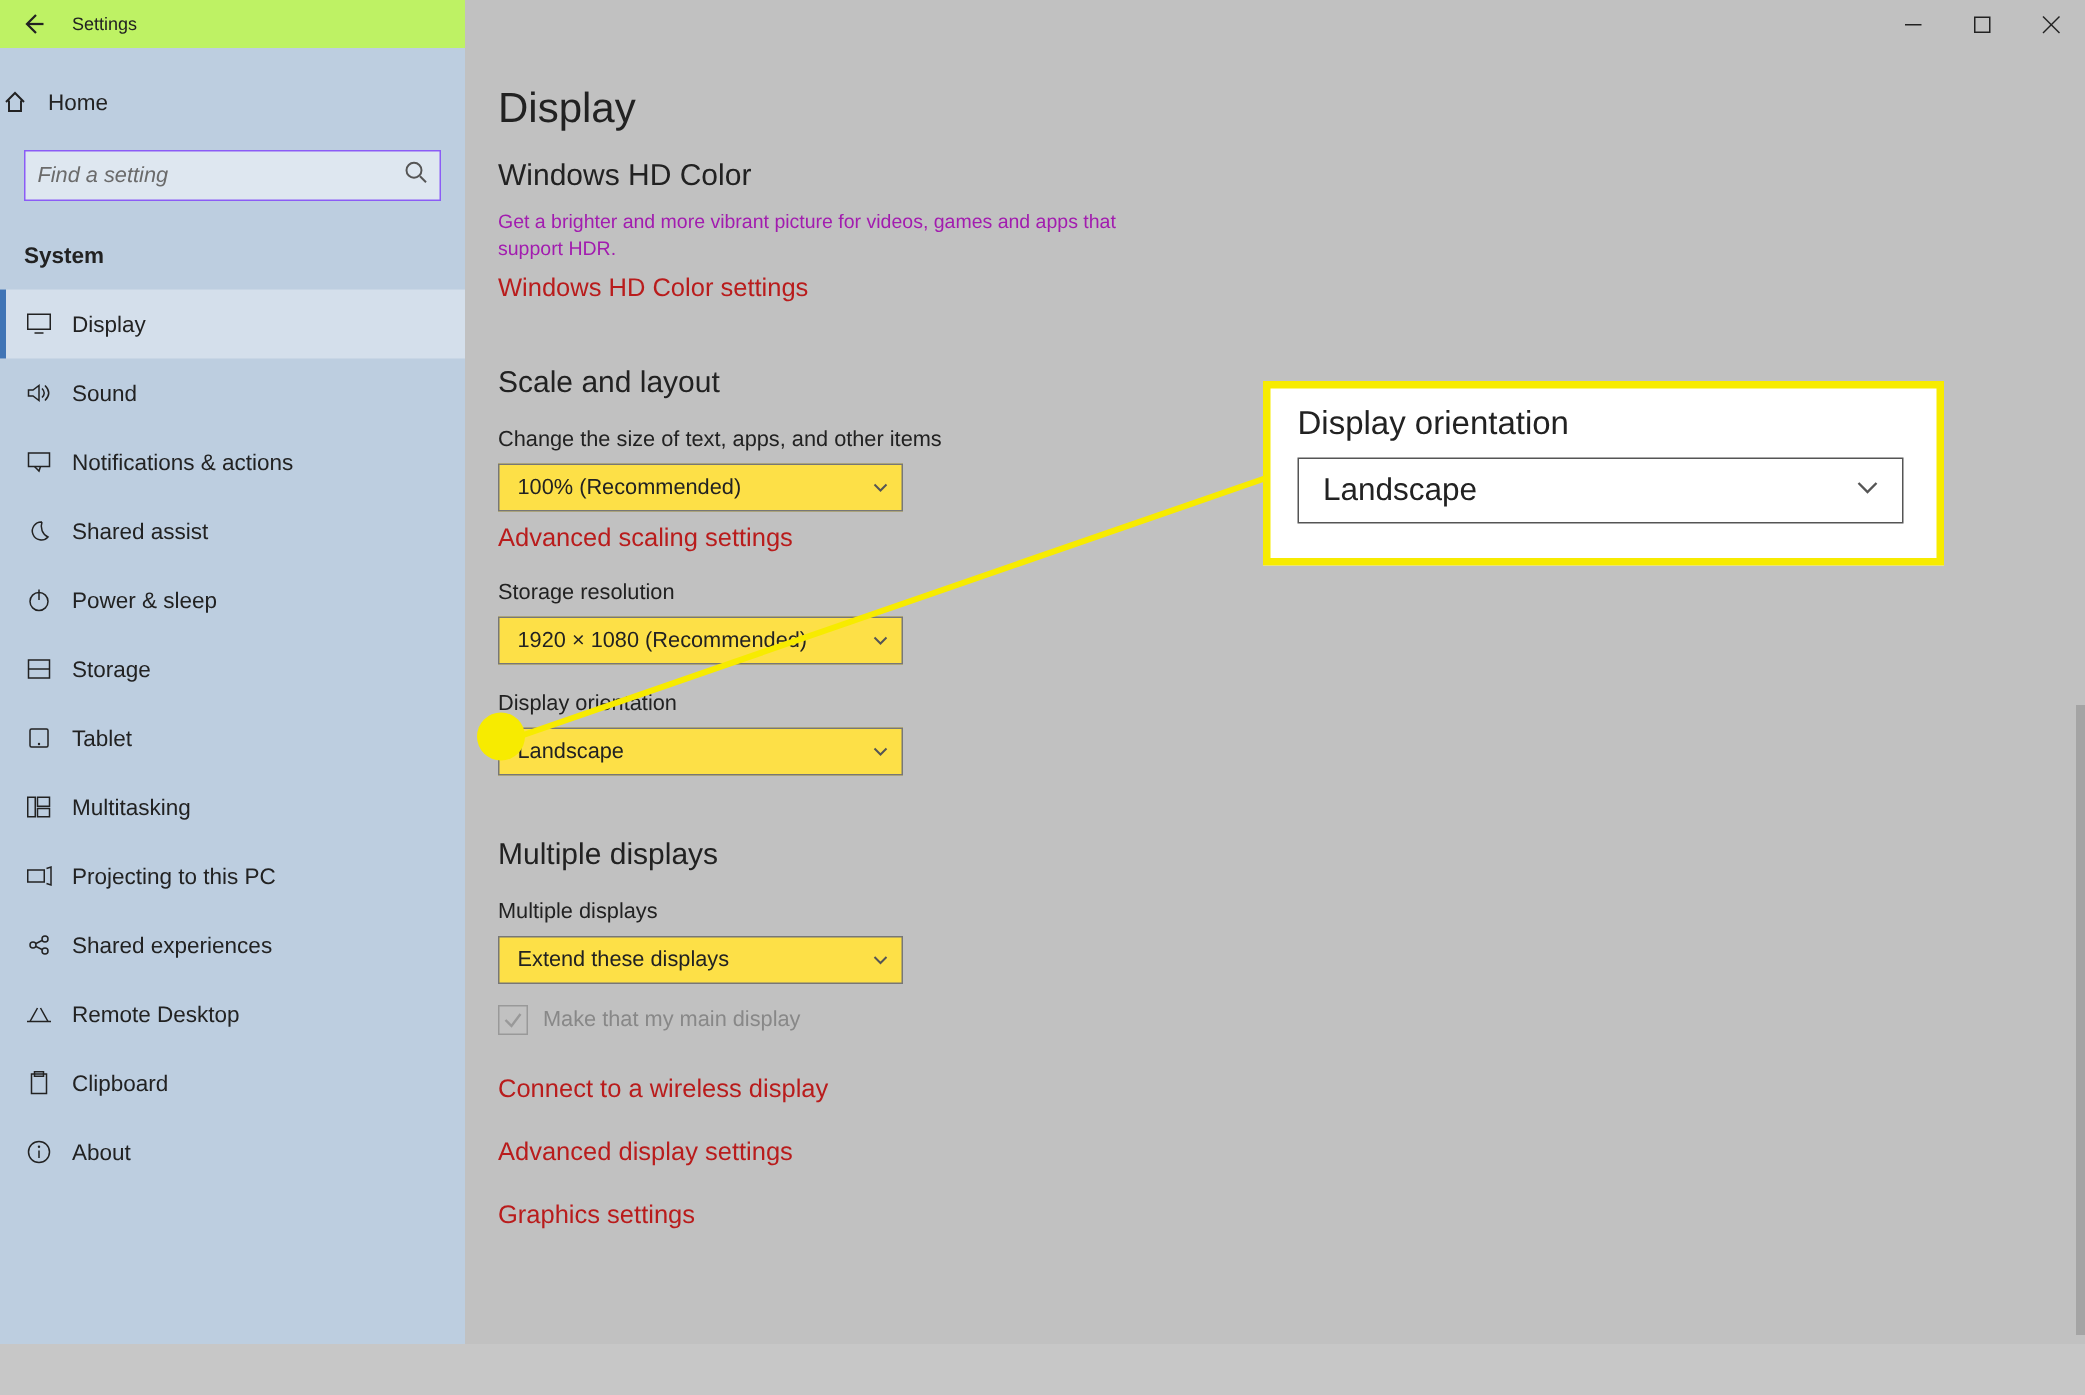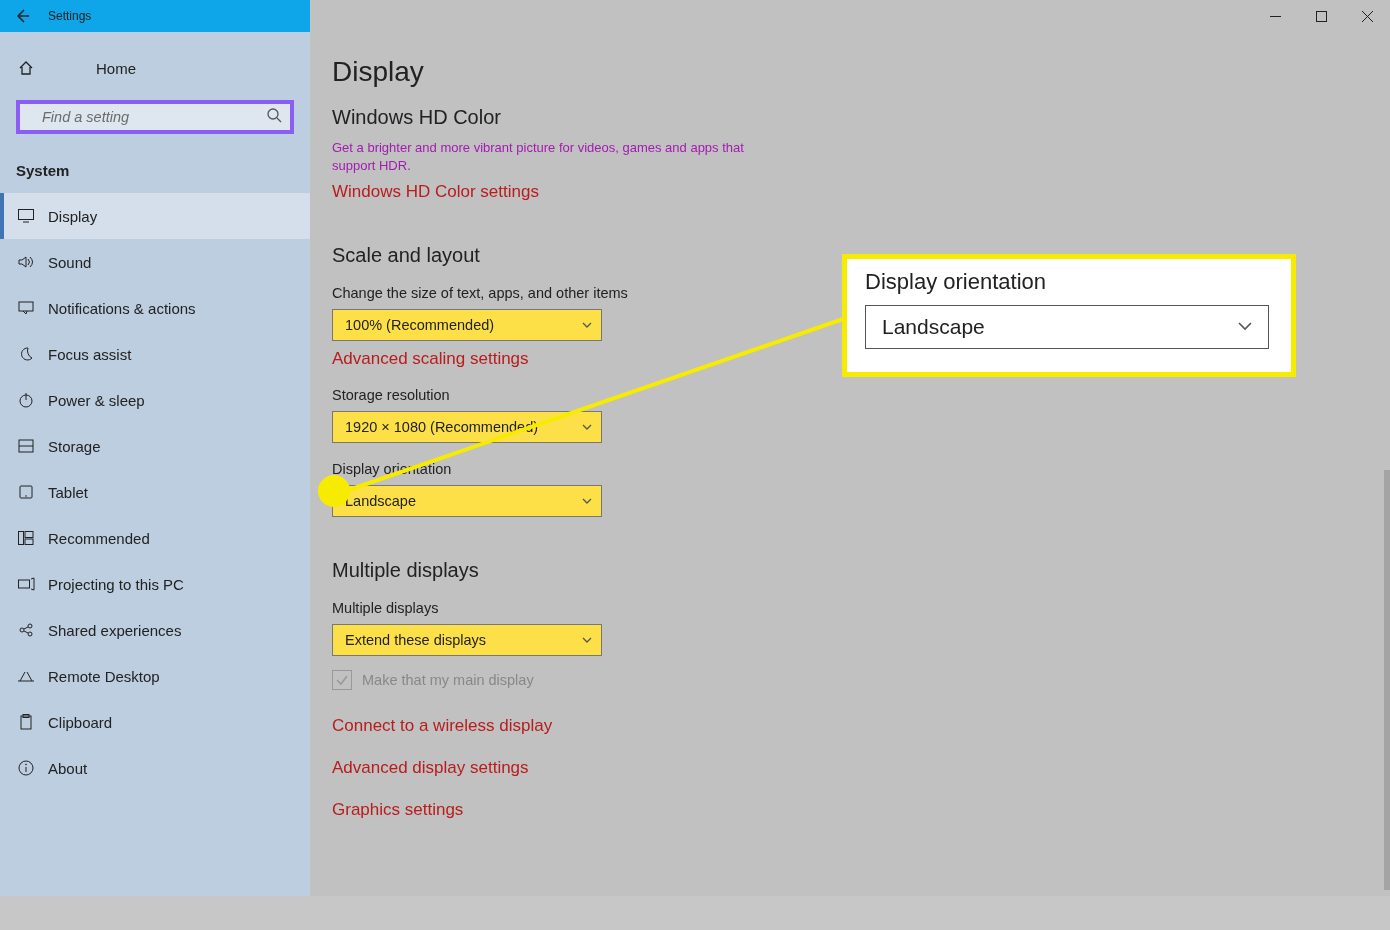--- a/index.html
+++ b/index.html
@@ -3,34 +3,34 @@
 <meta charset="utf-8">
 <style>
   * { box-sizing: border-box; margin: 0; padding: 0; font-family: "Segoe UI", Tahoma, sans-serif; }
   html, body { width: 1390px; height: 930px; overflow: hidden; }
   body { background: #c7c7c7; font-size: 14.5px; color: #222; position: relative; }
 
   .window { display: flex; width: 100%; height: 896px; background: #c1c1c1; position: relative; }
 
   
   .titlebar { position: absolute; top: 0; left: 0; right: 0; height: 32px; display: flex; align-items: center; z-index: 5; }
-  .titlebar-left { display: flex; align-items: center; padding-left: 14px; width: 310px; height: 32px; background: #0ea5e9; }
+  .titlebar-left { display: flex; align-items: center; padding-left: 14px; width: 310px; height: 32px; background: #bef264; }
   .titlebar-left .back { margin-right: 18px; display: flex; align-items: center; }
   .titlebar-title { font-size: 12px; color: #222; }
   .caption-buttons { position: absolute; right: 0; top: 0; display: flex; height: 32px; }
   .caption-buttons div { width: 46px; display: flex; align-items: center; justify-content: center; }
 
   
   .sidebar { width: 310px; height: 100%; background: #bdcee0; padding-top: 32px; display: flex; flex-direction: column; }
-  .home-row { display: flex; align-items: center; height: 44px; padding-left: 16px; margin-top: 14px; gap: 48px; }
+  .home-row { display: flex; align-items: center; height: 44px; margin-top: 14px; }
   .home-row .icon { width: 20px; display:flex; align-items:center; justify-content:center; }
   .home-row .label { margin-left: 12px; font-size: 15px; }
 
   .search-wrap { padding: 10px 16px; }
-  .search-box { position: relative; width: 278px; height: 34px; border: 4px solid #8b5cf6; background: rgba(255,255,255,0.5); display: flex; align-items: center; padding: 0 22px; }
+  .search-box { position: relative; width: 278px; height: 34px; border: 1px solid #8b5cf6; background: rgba(255,255,255,0.5); display: flex; align-items: center; padding: 0 8px; }
   .search-box input { border: none; outline: none; background: transparent; width: 100%; font-size: 14.5px; font-style: italic; color: #777; }
   .search-box input::placeholder { color: #6b6b6b; font-style: italic; }
   .search-icon { position: absolute; right: 8px; top: 50%; transform: translateY(-50%); }
 
   .section-label { padding: 10px 16px 8px; font-weight: 600; font-size: 15px; margin-top: 8px; }
 
   .nav-list { display: flex; flex-direction: column; margin-top: 6px; }
   .nav-item { display: flex; align-items: center; height: 46px; padding-left: 16px; cursor: default; position: relative; }
   .nav-item.active { background: rgba(255,255,255,0.35); }
   .nav-item.active::before { content: ""; position: absolute; left: 0; top: 0; bottom: 0; width: 4px; background: #4074b5; }
@@ -155,21 +155,21 @@
             </svg>
           </span>
           <span class="label">Notifications &amp; actions</span>
         </div>
         <div class="nav-item">
           <span class="icon">
             <svg width="16" height="16">
               <path d="M10 2 a6 6 0 1 0 4 10 a8 8 0 0 1 -4 -10" stroke="#222" fill="none"></path>
             </svg>
           </span>
-          <span class="label">Focus assist</span>
+          <span class="label">Shared assist</span>
         </div>
         <div class="nav-item">
           <span class="icon">
             <svg width="16" height="16">
               <circle cx="8" cy="9" r="6" stroke="#222" fill="none"></circle>
               <line x1="8" y1="1" x2="8" y2="8" stroke="#222"></line>
             </svg>
           </span>
           <span class="label">Power &amp; sleep</span>
         </div>
@@ -192,21 +192,21 @@
           <span class="label">Tablet</span>
         </div>
         <div class="nav-item">
           <span class="icon">
             <svg width="16" height="14">
               <rect x="0.5" y="0.5" width="5" height="13" stroke="#222" fill="none"></rect>
               <rect x="7" y="0.5" width="8" height="6" stroke="#222" fill="none"></rect>
               <rect x="7" y="8" width="8" height="5.5" stroke="#222" fill="none"></rect>
             </svg>
           </span>
-          <span class="label">Recommended</span>
+          <span class="label">Multitasking</span>
         </div>
         <div class="nav-item">
           <span class="icon">
             <svg width="16" height="14">
               <rect x="0.5" y="3" width="11" height="8" stroke="#222" fill="none"></rect>
               <path d="M13 2 l3 -1 v12 l-3 -1" stroke="#222" fill="none"></path>
             </svg>
           </span>
           <span class="label">Projecting to this PC</span>
         </div>

